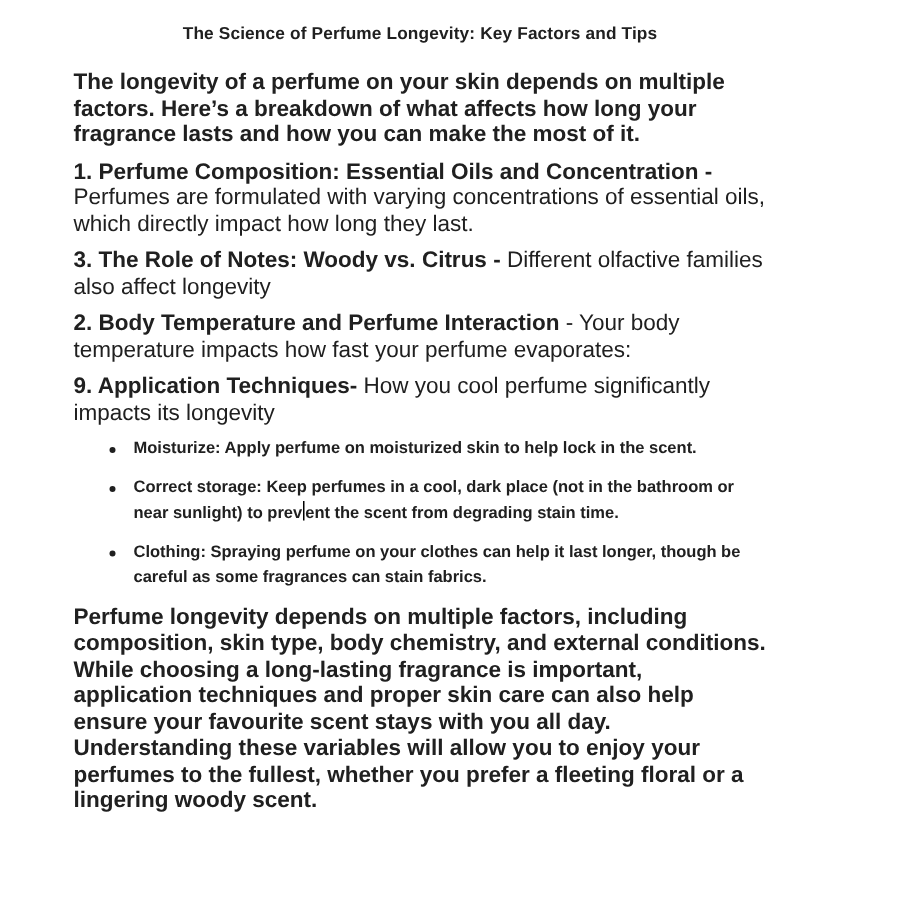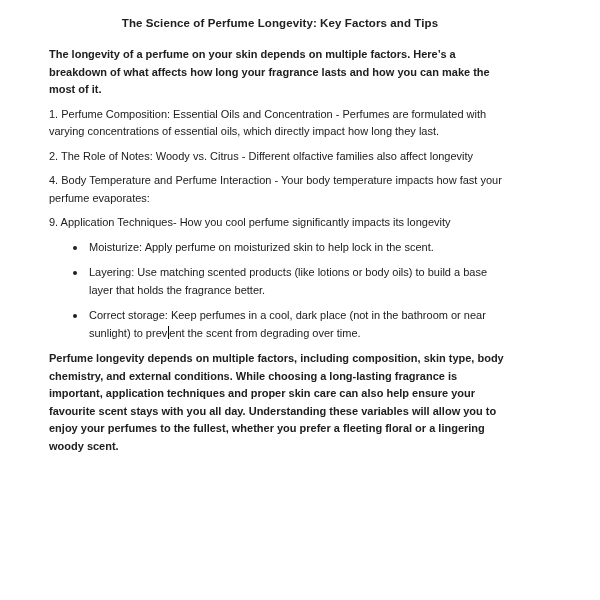--- a/index.html
+++ b/index.html
@@ -19,31 +19,32 @@
   }
   .doc-title {
     text-align: center;
     font-weight: 700;
     font-size: 11.5px;
     line-height: 18px;
     margin-bottom: 14px;
     letter-spacing: 0.1px;
   }
   p.para {
-    font-size: 11px;
+    font-size: 15px;
     line-height: 17.5px;
     margin-bottom: 7px;
   }
   p.bold-para { font-weight: 700; }
-  .sec-label { font-weight: 400; }
+  .sec-label { font-weight: 700; }
   .sec-body  { font-weight: 400; }
   ul.tips-list {
     list-style: none;
     margin: 3px 0 7px 0;
     padding-left: 23px;
+    font-weight: bold;
   }
   ul.tips-list li {
     position: relative;
     font-size: 11px;
     line-height: 17.5px;
     padding-left: 17px;
     margin-bottom: 8px;
   }
   ul.tips-list li::before {
     content: "";
@@ -71,41 +72,41 @@
 
   <div class="doc-title">The Science of Perfume Longevity: Key Factors and Tips</div>
 
   <p class="para bold-para">The longevity of a perfume on your skin depends on multiple factors. Here’s a breakdown of what affects how long your fragrance lasts and how you can make the most of it.</p>
 
   <p class="para">
     <span class="sec-label">1. Perfume Composition: Essential Oils and Concentration -</span><span class="sec-body"> Perfumes are formulated with varying concentrations of essential oils, which directly impact how long they last.</span>
   </p>
 
   <p class="para">
-    <span class="sec-label">2. The Role of Notes: Woody vs. Citrus -</span><span class="sec-body"> Different olfactive families also affect longevity</span>
+    <span class="sec-label">3. The Role of Notes: Woody vs. Citrus -</span><span class="sec-body"> Different olfactive families also affect longevity</span>
   </p>
 
 
   <p class="para">
-    <span class="sec-label">4. Body Temperature and Perfume Interaction</span><span class="sec-body"> - Your body temperature impacts how fast your perfume evaporates:</span>
+    <span class="sec-label">2. Body Temperature and Perfume Interaction</span><span class="sec-body"> - Your body temperature impacts how fast your perfume evaporates:</span>
   </p>
 
   <p class="para">
     <span class="sec-label">9. Application Techniques-</span><span class="sec-body"> How you cool perfume significantly impacts its longevity</span>
   </p>
 
 
 
   <ul class="tips-list">
     <li>
       <span>Moisturize: Apply perfume on moisturized skin to help lock in the scent.</span>
     </li>
     <li>
-      <span>Layering: Use matching scented products (like lotions or body oils) to build a base layer that holds the fragrance better.</span>
+      <span>Correct storage: Keep perfumes in a cool, dark place (not in the bathroom or near sunlight) to prev</span><span class="caret"></span><span>ent the scent from degrading stain time.</span>
     </li>
     <li>
-      <span>Correct storage: Keep perfumes in a cool, dark place (not in the bathroom or near sunlight) to prev</span><span class="caret"></span><span>ent the scent from degrading over time.</span>
+      <span>Clothing: Spraying perfume on your clothes can help it last longer, though be careful as some fragrances can stain fabrics.</span>
     </li>
   </ul>
 
   <p class="para bold-para">Perfume longevity depends on multiple factors, including composition, skin type, body chemistry, and external conditions. While choosing a long-lasting fragrance is important, application techniques and proper skin care can also help ensure your favourite scent stays with you all day. Understanding these variables will allow you to enjoy your perfumes to the fullest, whether you prefer a fleeting floral or a lingering woody scent.</p>
 
 </div>
 
 </body></html>

